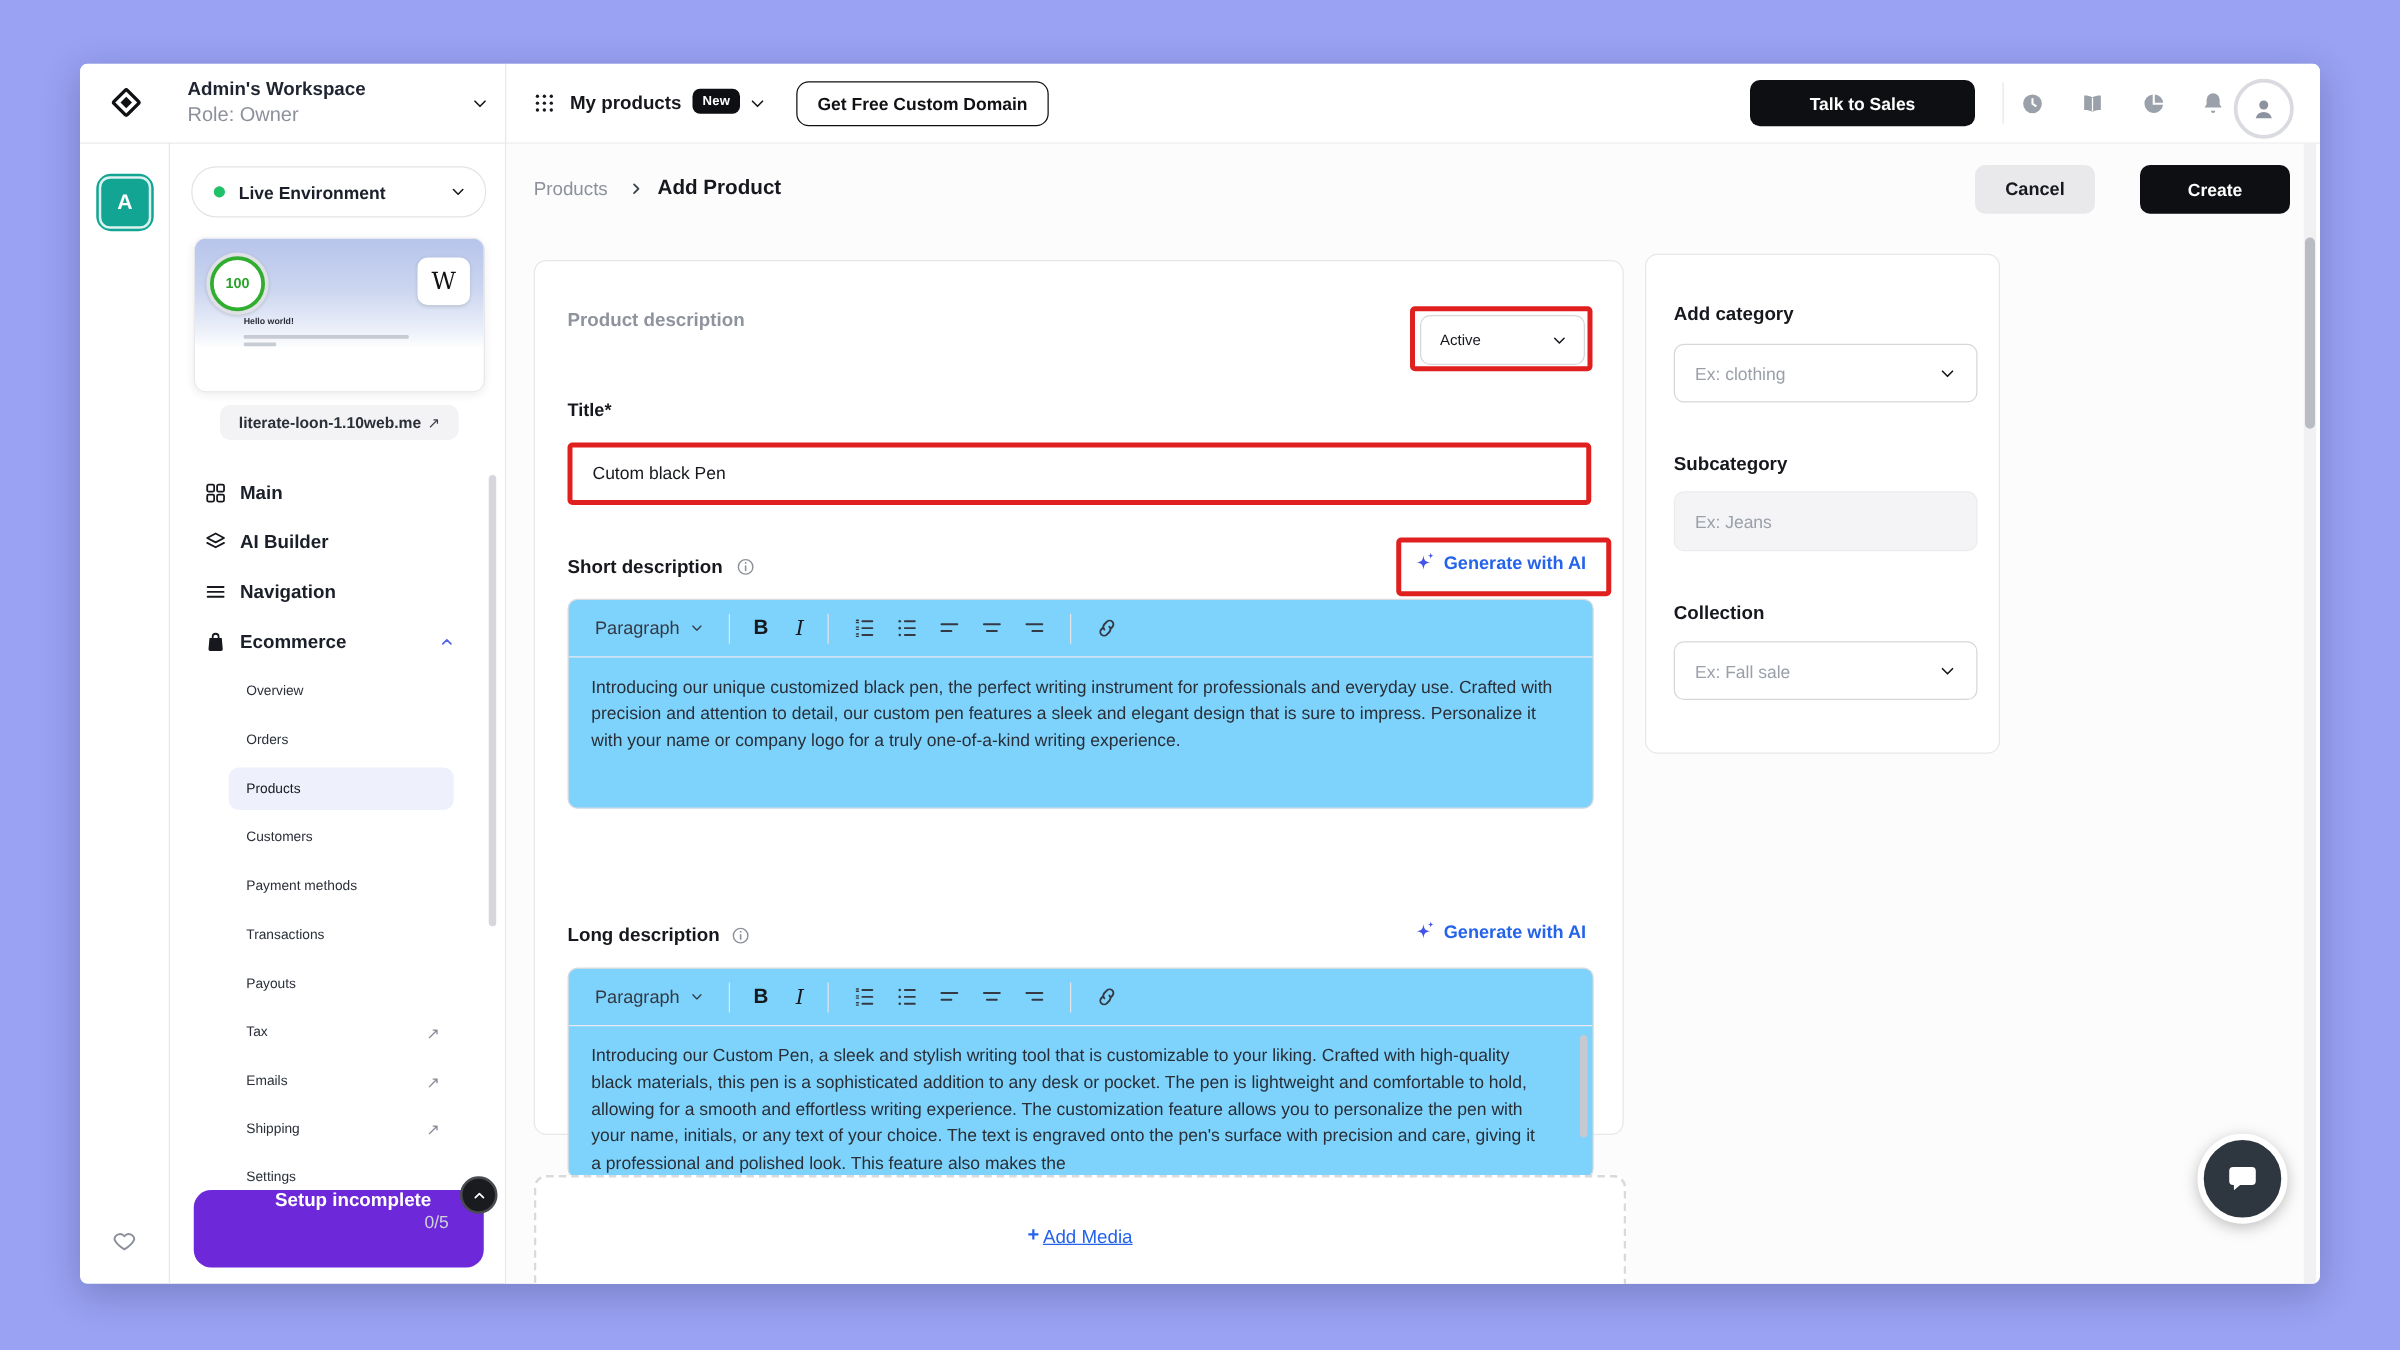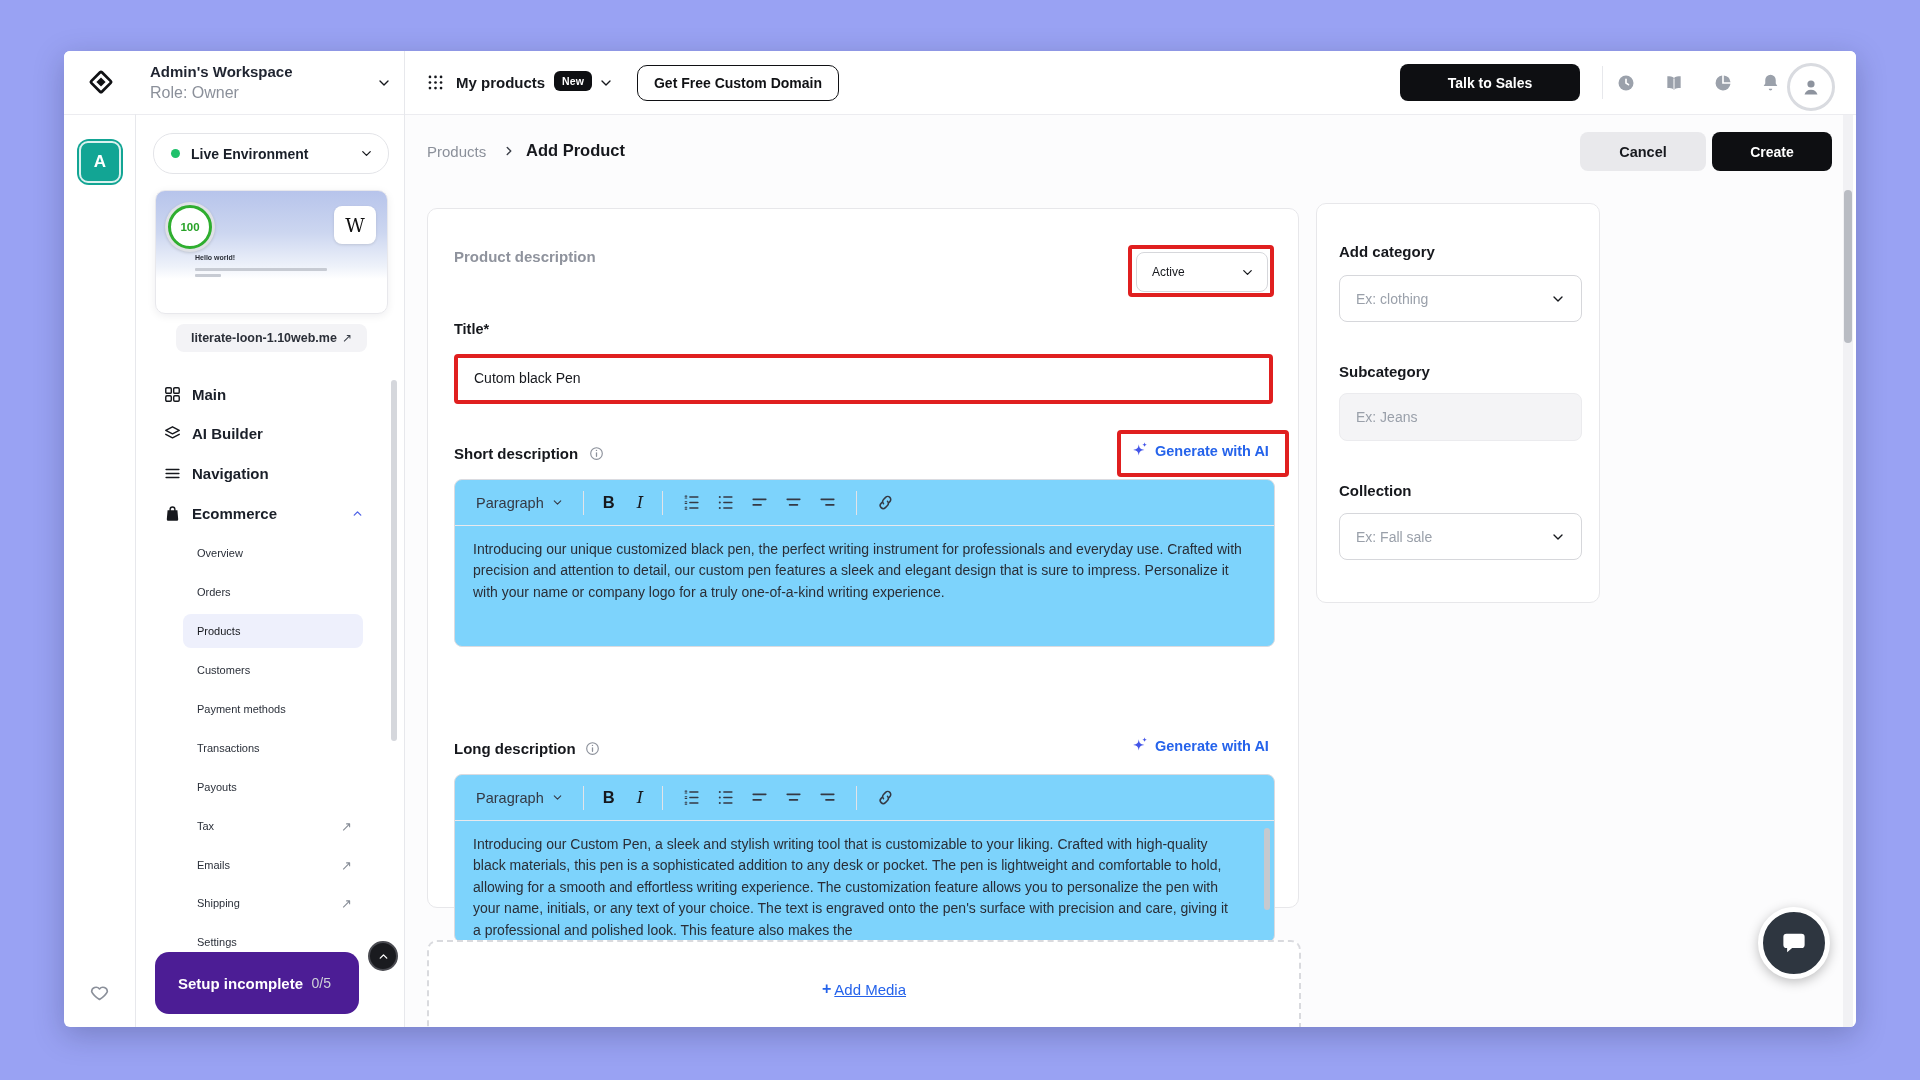--- a/index.html
+++ b/index.html
@@ -190,38 +190,38 @@
     <div class="abs sb-row" style="top:837px;">
         <span class="sb-sub" style="margin-left:42px;">Shipping</span>
         <span style="margin-left:auto;margin-right:34px;font-size:13px;color:#878d97;">↗</span>
       </div>
     <div class="abs sb-row" style="top:876px;">
         <span class="sb-sub" style="margin-left:42px;">Settings</span>
       </div>
 
     <div class="abs" style="left:327px;top:329px;width:6px;height:361px;background:#d5d7dc;border-radius:3px;"></div>
 
-    <div class="abs flex" style="left:91px;top:901px;width:204px;height:62px;background:#4c1d95;border-radius:14px;z-index:3;">
+    <div class="abs flex" style="left:91px;top:901px;width:232px;height:62px;background:#6d28d9;border-radius:14px;z-index:3;flex-direction:column;">
       <span style="margin-left:23px;font-size:15px;font-weight:700;color:#fff;">Setup incomplete</span>
       <span style="margin-left:auto;margin-right:28px;font-size:14px;color:#cfd2d8;">0/5</span>
     </div>
     <div class="abs flex" style="left:304px;top:890px;width:26px;height:26px;background:#1a1b1f;border:2px solid #4a4b51;border-radius:50%;justify-content:center;z-index:4;">
       <svg class="ic" style="width:13px;height:13px;color:#fff;stroke-width:2.5;" viewBox="0 0 24 24">
           <polyline points="6 15 12 9 18 15"></polyline>
         </svg>
     </div>
 
     <div class="abs" style="left:341px;top:64px;width:1438px;height:912px;background:#fcfcfd;"></div>
 
     <div class="abs" style="left:363px;top:92px;font-size:15px;color:#8b909a;">Products</div>
     <svg class="abs ic" style="left:438px;top:93px;width:14px;height:14px;color:#3f434c;stroke-width:2.5;" viewBox="0 0 24 24">
         <polyline points="9 6 15 12 9 18"></polyline>
       </svg>
     <div class="abs" style="left:462px;top:90px;font-size:16.5px;font-weight:700;color:#16181d;">Add Product</div>
-    <div class="abs flex btn-gray" style="left:1516px;top:81px;width:126px;height:39px;">Cancel</div>
+    <div class="abs flex btn-gray" style="left:1516px;top:81px;width:96px;height:39px;">Cancel</div>
     <div class="abs flex btn-black" style="left:1648px;top:81px;width:120px;height:39px;">Create</div>
 
     <div class="abs" style="left:363px;top:157px;width:870px;height:698px;background:#fff;border:1px solid #e7e7ea;border-radius:10px;"></div>
 
     <div class="abs" style="left:390px;top:197px;font-size:15px;font-weight:700;color:#8f939d;">Product description</div>
 
     <div class="abs flex field" style="left:1072px;top:201px;width:130px;height:38px;">
       <span style="margin-left:15px;font-size:12px;color:#16181d;">Active</span>
       <svg class="ic" style="width:15px;height:15px;color:#16181d;margin-left:auto;margin-right:12px;" viewBox="0 0 24 24">
           <polyline points="6 9 12 15 18 9"></polyline>

